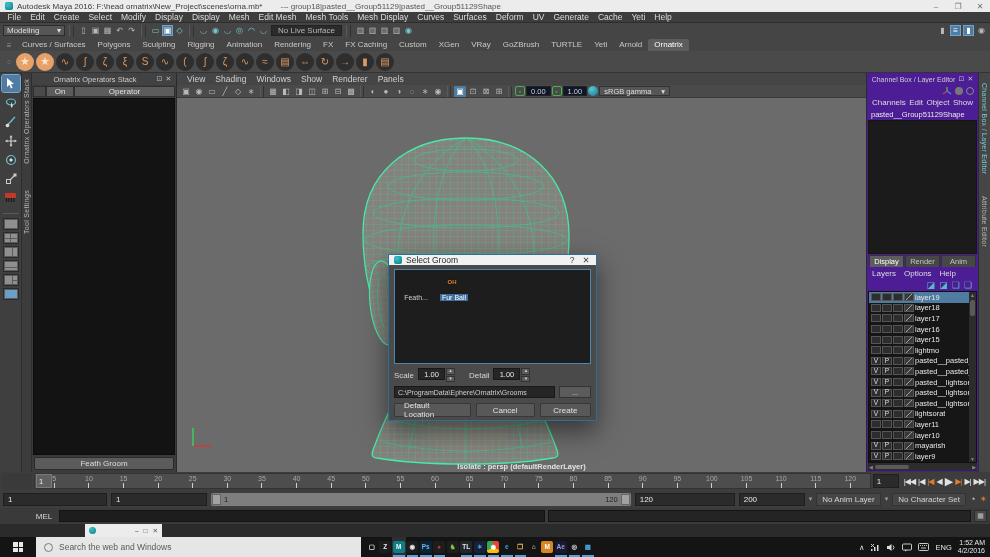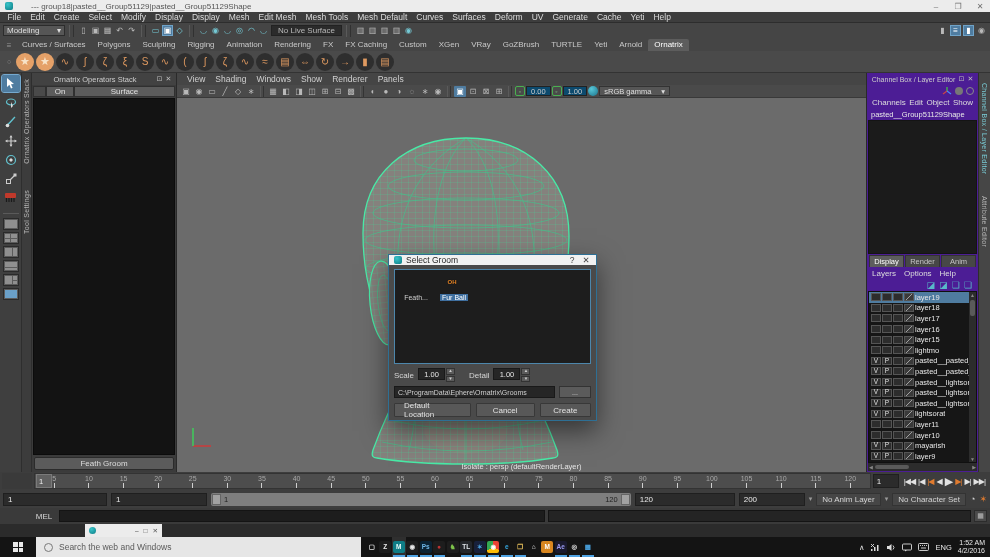--- a/index.html
+++ b/index.html
@@ -68,26 +68,26 @@
   .save-groom{height:13px;margin:1px 2px 2px;background:#5b5b5b;border:1px solid #2b2b2b;border-radius:2px;color:#ddd;font-size:8px;display:flex;align-items:center;justify-content:center}
 
   
   .viewport{flex:1;display:flex;flex-direction:column;min-width:0}
   .vp-menu{height:12px;background:#454545;display:flex;align-items:center;padding-left:5px;font-size:8.5px;color:#d0d0d0}
   .vp-menu span{padding:16px 5px}
   .vp-toolbar{height:13px;background:#4a4a4a;border-bottom:1px solid #393939;display:flex;align-items:center;gap:1px;padding:0 3px;font-size:8px;color:#b9b9b9;overflow:hidden}
   .vp-ico{width:12px;height:11px;display:flex;align-items:center;justify-content:center;flex:0 0 auto}
   .vp-ico.active{background:#4f7ca0;color:#fff;border-radius:1px}
   .vp-sep{width:4px;height:11px;border-left:1px solid #5a5a5a;border-right:1px solid #343434;margin:0 2px;flex:0 0 auto}
-  .vp-chip{height:10px;background:#0c4a6e;border:1px solid #222;color:#ccc;display:flex;align-items:center;padding:0 4px;font-size:7.5px;flex:0 0 auto}
+  .vp-chip{height:10px;background:#0f172a;border:1px solid #222;color:#ccc;display:flex;align-items:center;padding:0 4px;font-size:7.5px;flex:0 0 auto}
   .vp-gico{width:10px;height:10px;border:1px solid #49b04f;border-radius:2px;display:flex;align-items:center;justify-content:center;color:#7ed383;font-size:7px;flex:0 0 auto}
   .vp-cs{height:10px;background:#565656;border:1px solid #333;display:flex;align-items:center;gap:10px;padding:0 4px;color:#ddd;font-size:7.5px;flex:0 0 auto}
   .vp-circle{width:10px;height:10px;border-radius:50%;background:radial-gradient(circle at 35% 30%,#58c7d8,#1b748c);flex:0 0 auto}
   .vp-canvas{flex:1;position:relative;background:#6b6b6b;overflow:hidden}
-  .hud{position:absolute;bottom:1px;left:0;right:0;text-align:center;font-size:7.5px;color:#e4e4e4;font-weight:normal}
+  .hud{position:absolute;bottom:1px;left:0;right:0;text-align:center;font-size:7.5px;color:#e4e4e4;font-weight:bold}
 
   
   .channel-panel{width:112px;background:#4c1d95;border-left:1px solid #2a2a2a;display:flex;flex-direction:column;font-size:8px}
   .cb-header{height:12px;display:flex;align-items:center;padding:0 3px;font-size:7px;color:#ccc}
   .cb-title{flex:1;text-align:center;white-space:nowrap;overflow:hidden}
   .cb-icons{height:11px;display:flex;align-items:center;justify-content:flex-end;gap:3px;padding:0 4px}
   .cb-menus{height:12px;display:flex;align-items:center;justify-content:space-between;padding:0 5px;color:#ddd;font-size:8px}
   .cb-node{height:12px;display:flex;align-items:center;padding:0 4px;color:#e8e8e8;font-size:7.5px;white-space:nowrap;overflow:hidden}
   .cb-empty{flex:1;background:#1b1b1b;margin:0 1px;border:1px solid #141414}
   .le-tabs{height:13px;display:flex;align-items:flex-end;padding:1px 2px 0;gap:1px;color:#c5c5c5}
@@ -189,41 +189,42 @@
   .dlg-actions{display:flex;align-items:center;gap:5px;margin-top:1px}
   .dlg-btn{height:14px;background:#585858;border:1px solid #383838;border-radius:1px;color:#e2e2e2;font-size:8px;display:flex;align-items:center;justify-content:center;padding:0 9px}
   .dlg-btn.cancel{margin-left:auto;width:60px}
   .dlg-btn.create{width:52px}
 </style>
 </head>
 <body>
 
 <div class="titlebar">
   <span class="maya-dot"></span>
+  <span>Autodesk Maya 2016: F:\head ornatrix\New_Project\scenes\orna.mb*</span>
   <span class="tb-suffix">---    group18|pasted__Group51129|pasted__Group51129Shape</span>
   <span class="win-btns">
     <span>–</span>
     <span>❐</span>
     <span>✕</span>
   </span>
 </div>
 
 <div class="menubar">
 
 <span class="menu-item">File</span>
     <span class="menu-item">Edit</span>
     <span class="menu-item">Create</span>
     <span class="menu-item">Select</span>
     <span class="menu-item">Modify</span>
     <span class="menu-item">Display</span>
     <span class="menu-item">Display</span>
     <span class="menu-item">Mesh</span>
     <span class="menu-item">Edit Mesh</span>
     <span class="menu-item">Mesh Tools</span>
-    <span class="menu-item">Mesh Default</span>
+    <span class="menu-item">Mesh Display</span>
     <span class="menu-item">Curves</span>
     <span class="menu-item">Surfaces</span>
     <span class="menu-item">Deform</span>
     <span class="menu-item">UV</span>
     <span class="menu-item">Generate</span>
     <span class="menu-item">Cache</span>
     <span class="menu-item">Yeti</span>
     <span class="menu-item">Help</span>
   </div>
 
@@ -409,21 +410,21 @@
 
   <div class="ops-panel">
     <div class="ops-header">
       <span class="ops-title">Ornatrix Operators Stack</span>
       <span class="ops-hico">⊡</span>
       <span class="ops-hico">✕</span>
     </div>
     <div class="ops-cols">
       <span class="ops-corner"></span>
       <span class="ops-col ops-on">On</span>
-      <span class="ops-col ops-op">Surface</span>
+      <span class="ops-col ops-op">Operator</span>
     </div>
     <div class="ops-list"></div>
     <div class="save-groom">Feath Groom</div>
   </div>
 
   <div class="viewport">
     <div class="vp-menu">
 
     <span>View</span>
         <span>Shading</span>

